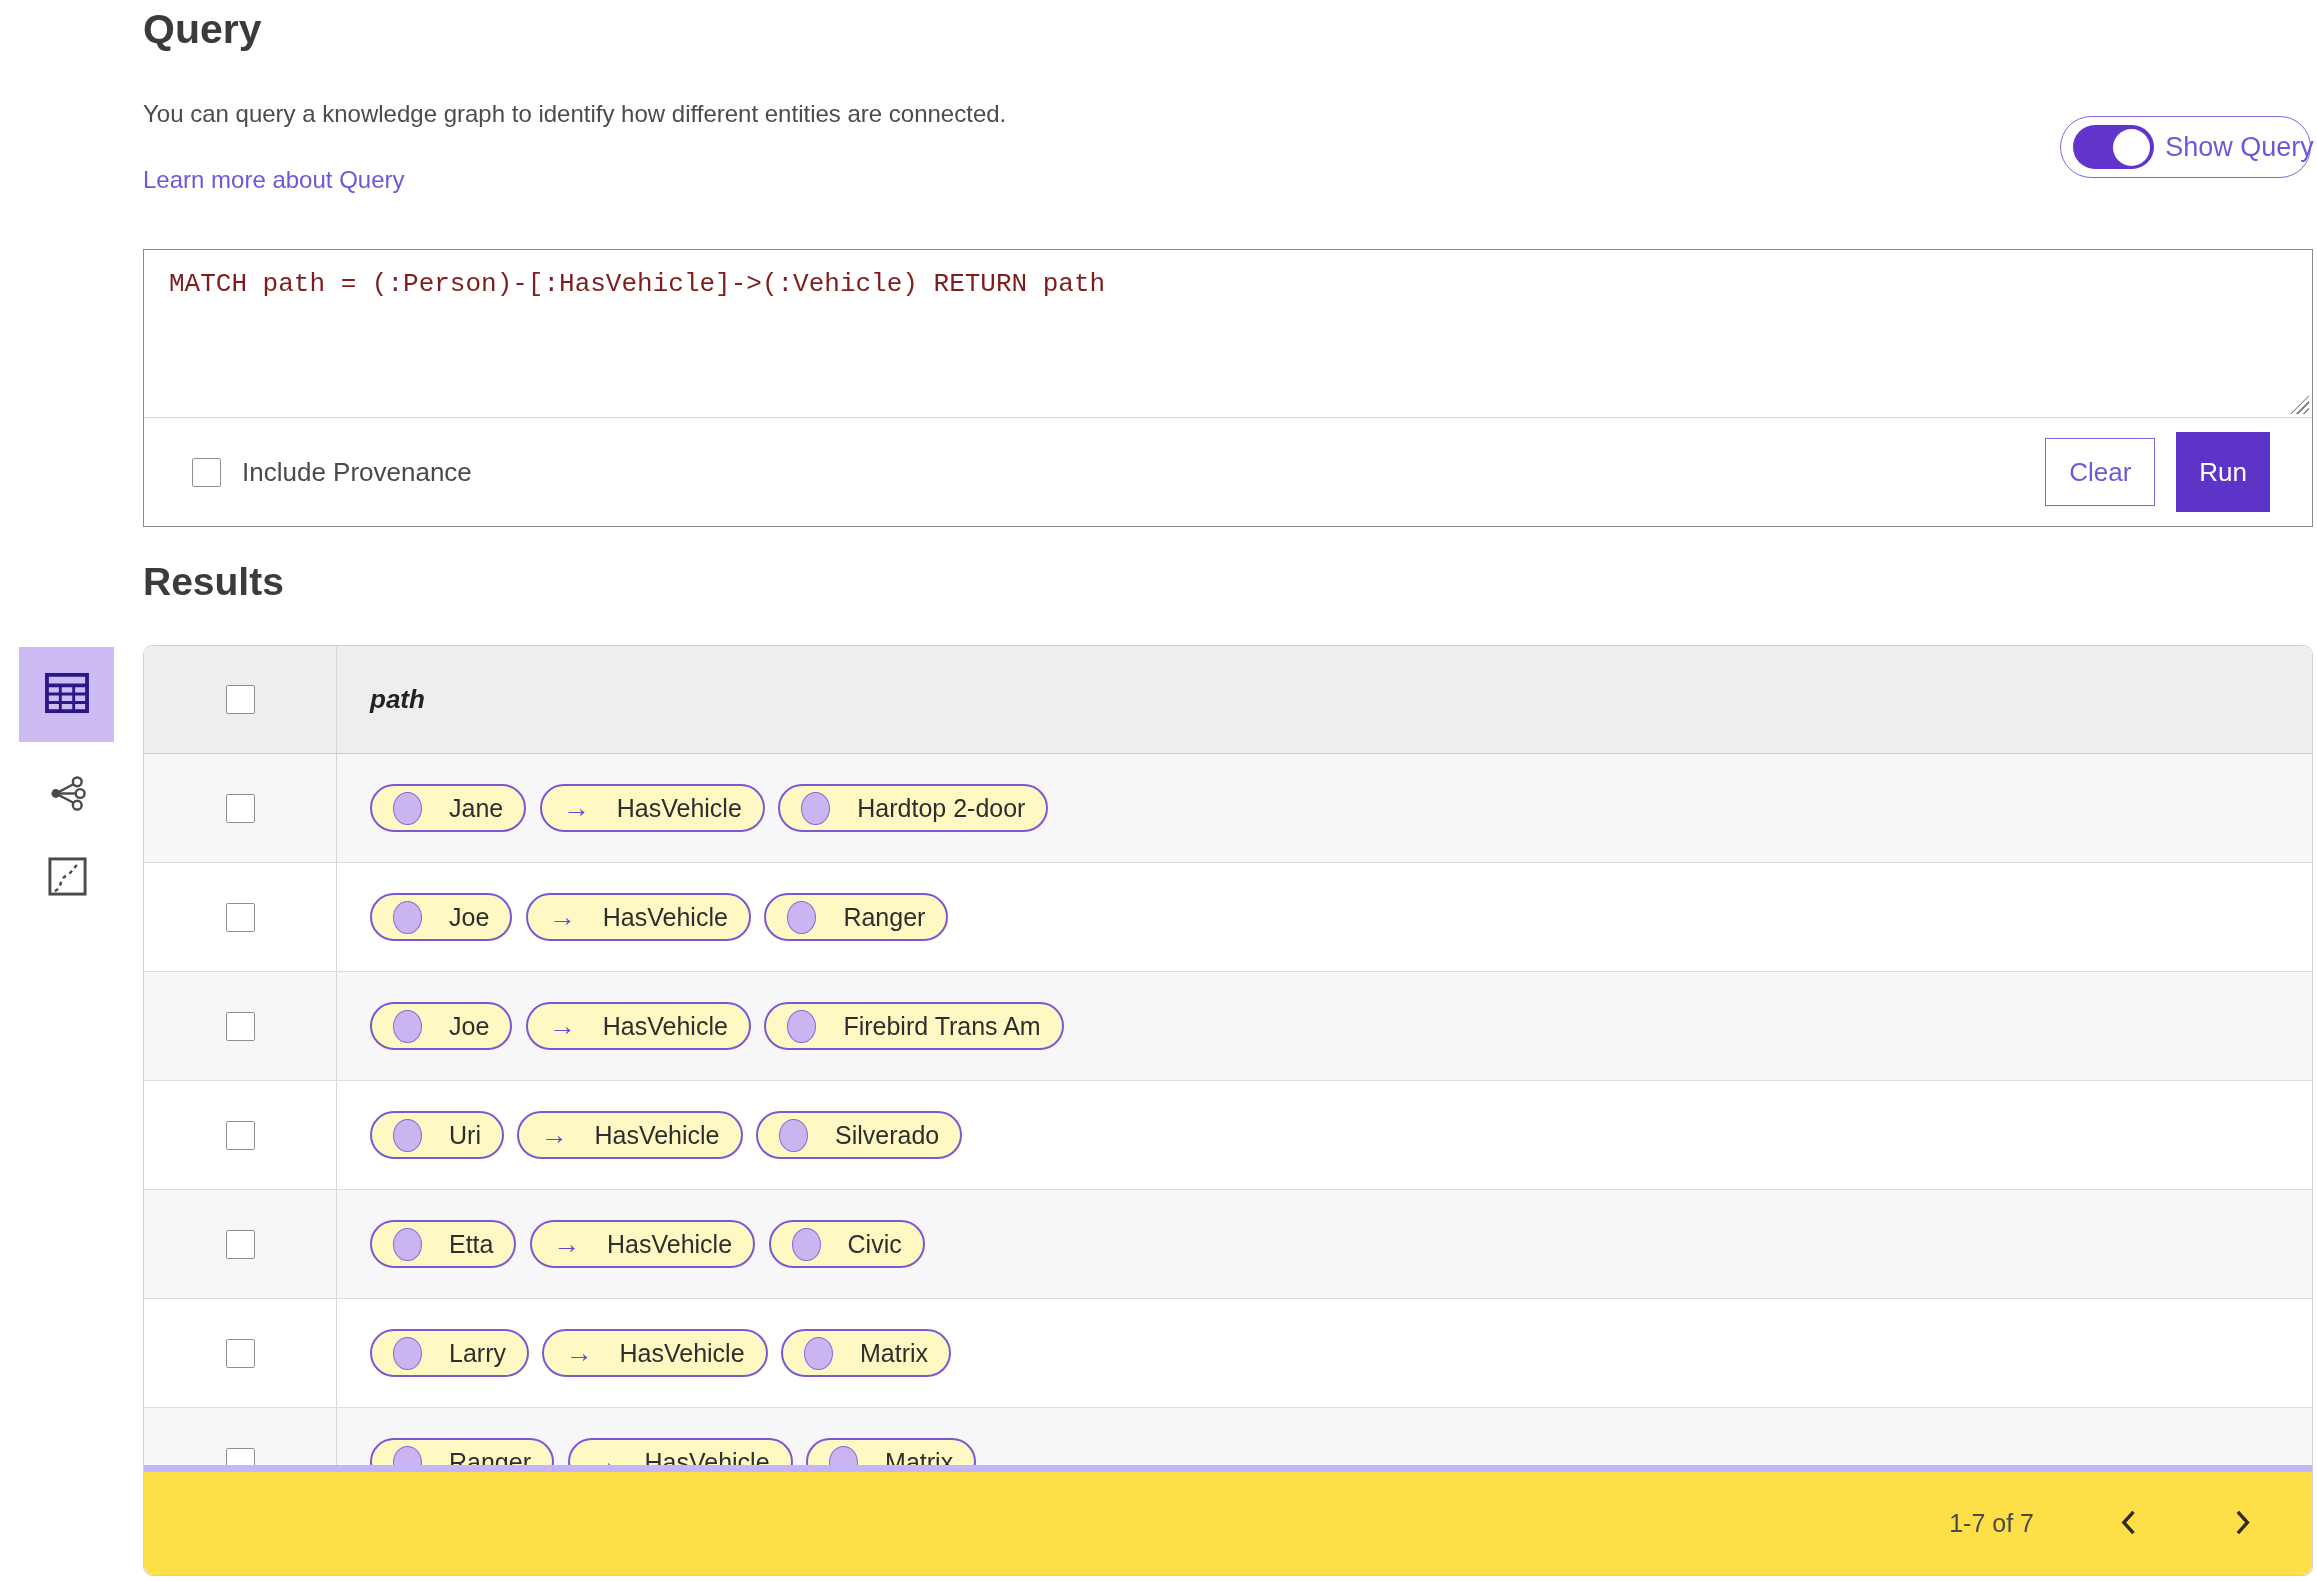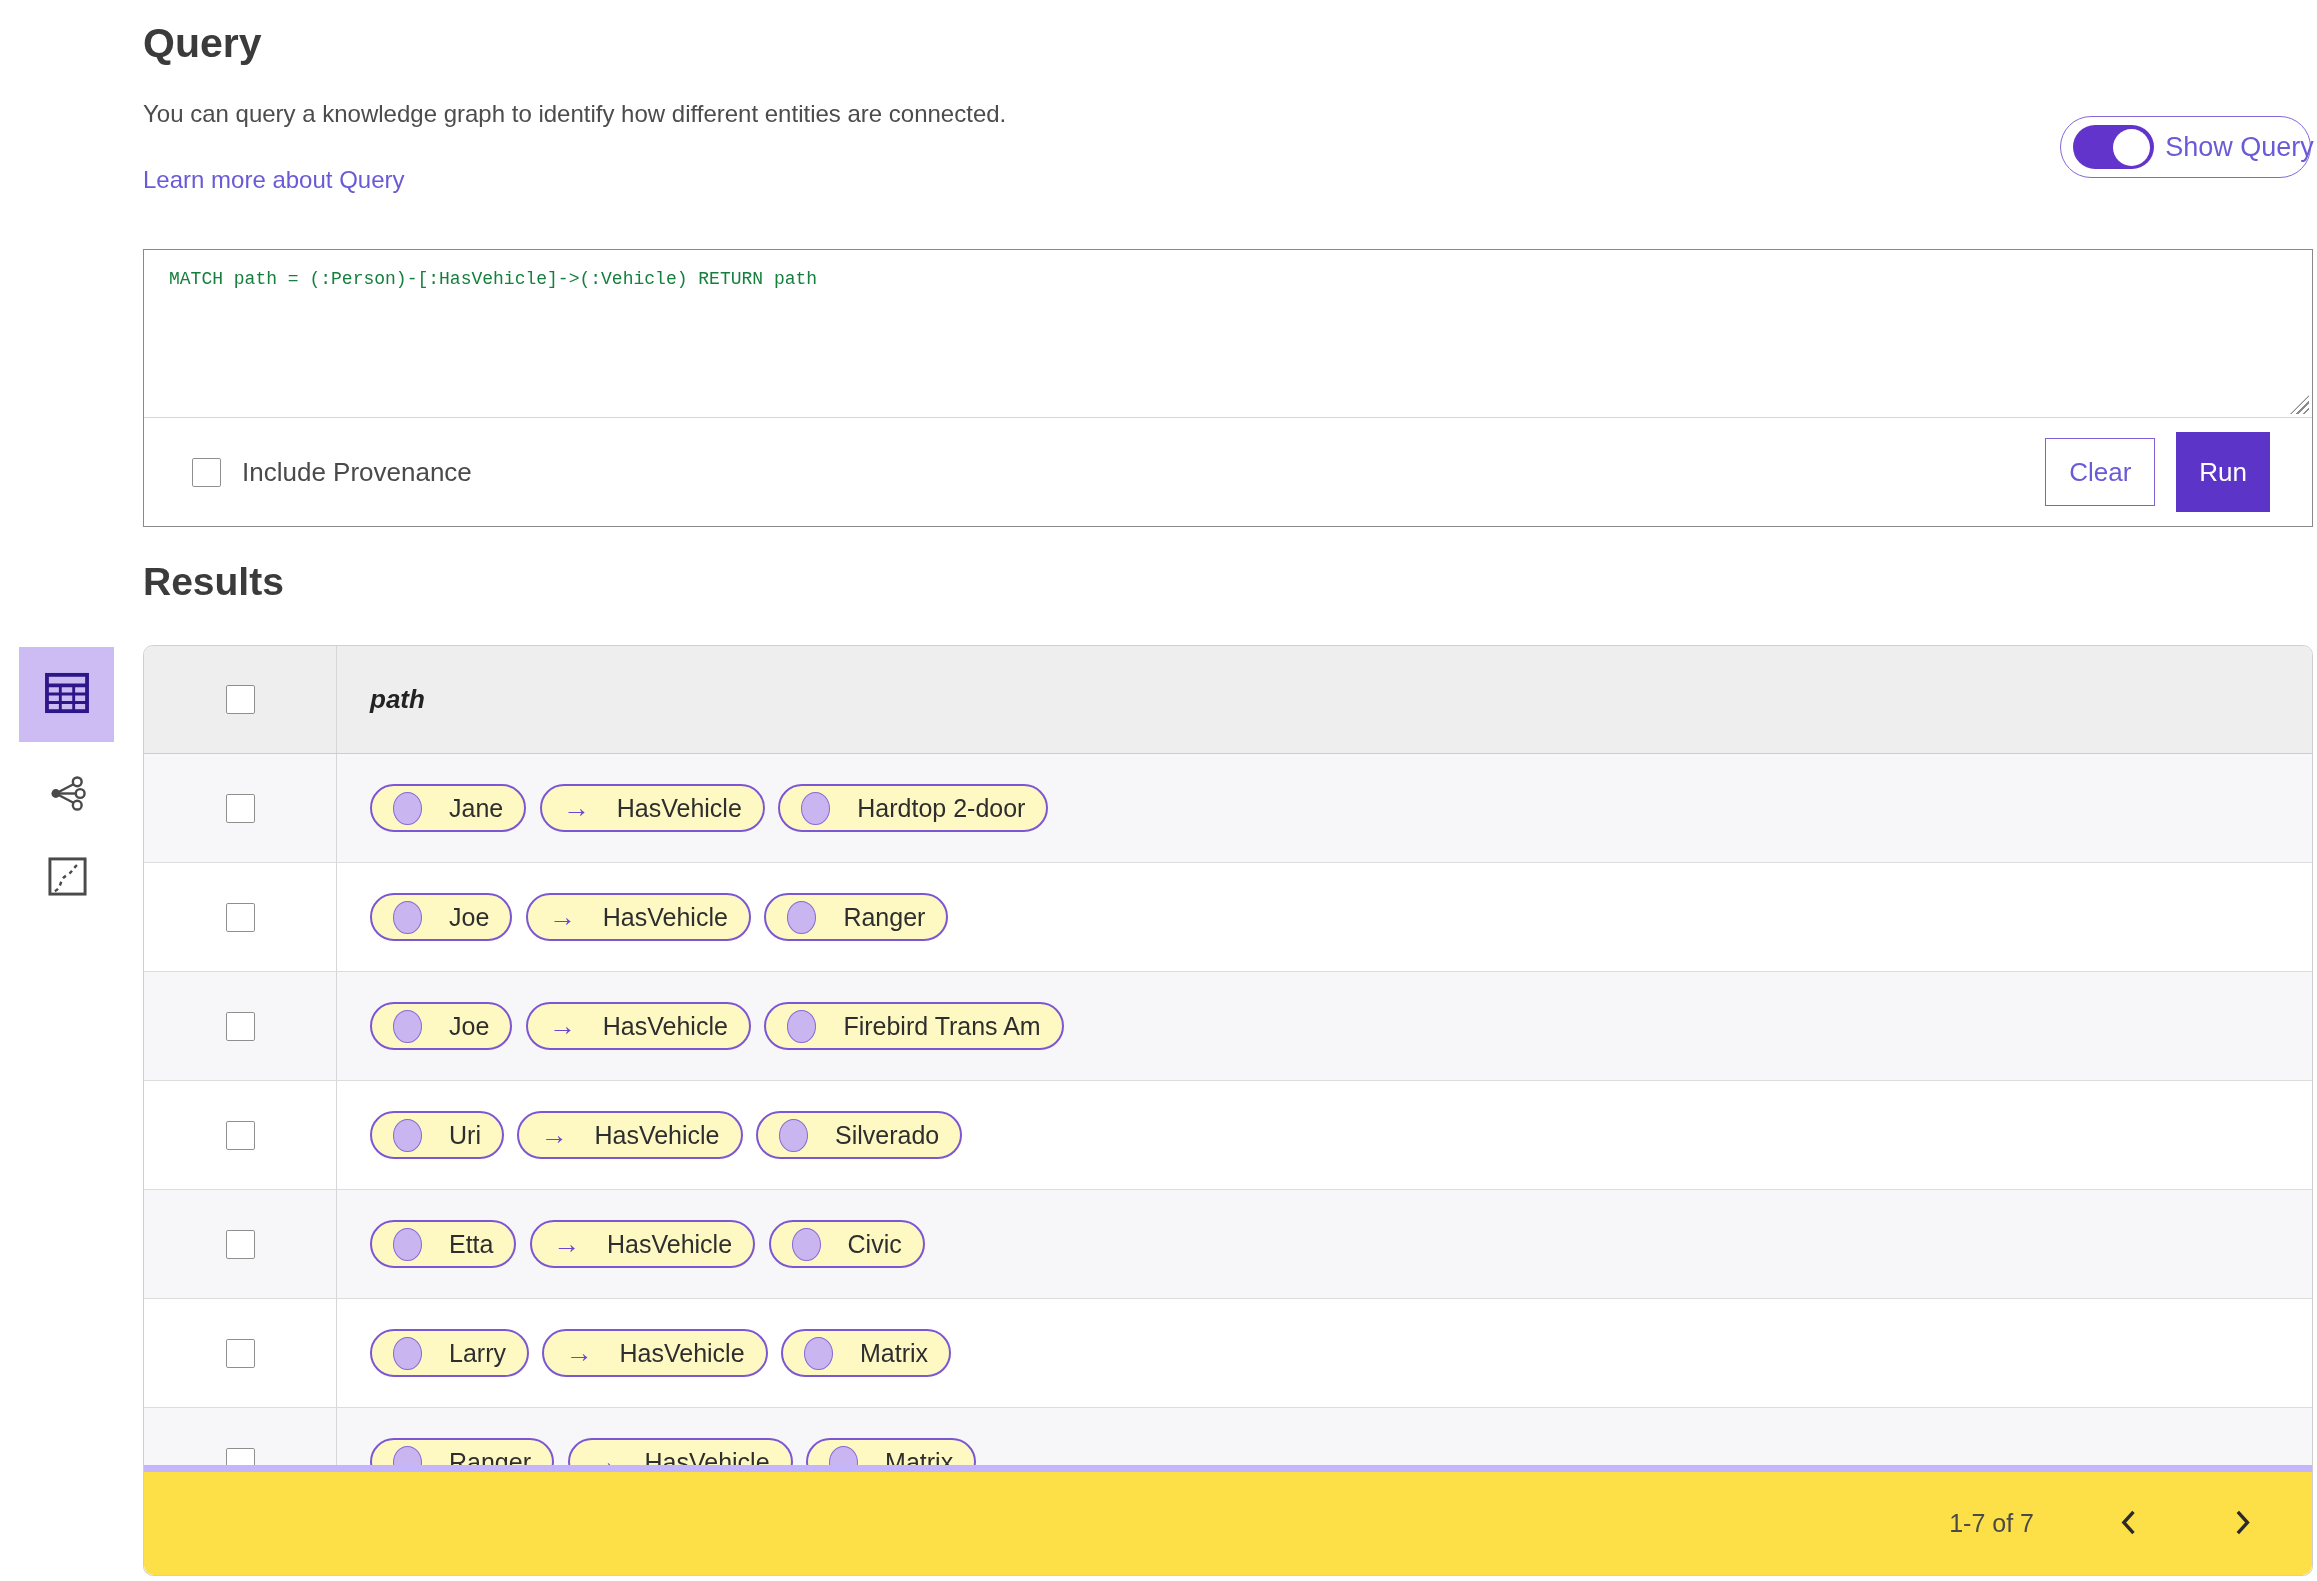--- a/index.html
+++ b/index.html
@@ -1,36 +1,36 @@
 <!DOCTYPE html>
 <html><head>
 <meta charset="utf-8">
 <style>
   * { margin:0; padding:0; box-sizing:border-box; }
   html,body { width:2317px; height:1582px; background:#ffffff; font-family:"Liberation Sans", sans-serif; }
   .page { position:relative; width:2317px; height:1582px; background:#fff; overflow:hidden; }
 
   
-  .page-title { position:absolute; left:143px; top:20px; font-size:41px; font-weight:bold; color:#3b3b3b; }
+  .page-title { position:absolute; left:143px; top:6px; font-size:41px; font-weight:bold; color:#3b3b3b; }
   .page-desc  { position:absolute; left:143px; top:100px; font-size:24px; color:#4c4c4c; }
   .learn-link { position:absolute; left:143px; top:166px; font-size:24px; color:#6a5ad7; text-decoration:none; cursor:pointer; }
 
   .show-query-toggle { position:absolute; left:2060px; top:116px; width:251px; height:62px;
     border:1.9px solid #8468d6; border-radius:33px; background:#fff; display:flex; align-items:center;
     padding-left:11.6px; cursor:pointer; }
   .toggle-track { width:81px; height:44px; background:#6334cb; border-radius:23px; position:relative; flex:none; }
   .toggle-knob  { position:absolute; right:3.9px; top:3.9px; width:37px; height:37px; background:#fff; border-radius:50%; }
   .toggle-label { margin-left:11.6px; font-size:27px; color:#6a5ad7; white-space:nowrap; }
 
   
   .query-panel { position:absolute; left:143px; top:249px; width:2170px; height:278px;
     border:1.9px solid #898989; background:#fff; }
   .query-textarea { display:block; width:100%; height:165px; border:none; outline:none; resize:none;
-    padding:19.3px 25px; font-family:"Liberation Mono","DejaVu Sans Mono",monospace; font-size:18px;
-    color:#15803d; background:transparent; }
+    padding:19.3px 25px; font-family:"Liberation Mono","DejaVu Sans Mono",monospace; font-size:26px;
+    color:#7f1d1d; background:transparent; }
   .resize-corner { position:absolute; right:2.9px; top:145px; width:19.3px; height:19.3px;
     background-image:repeating-linear-gradient(135deg, transparent 0 2.9px, #8a8a8a 2.9px 4.8px);
     clip-path:polygon(100% 0, 100% 100%, 0 100%); cursor:nwse-resize; }
   .query-bottom { position:absolute; left:0; right:0; bottom:0; height:109px; border-top:1px solid #d6d6d6;
     display:flex; align-items:center; justify-content:space-between; padding:0 42px 0 48px; }
   .prov-wrap { display:flex; align-items:center; gap:21px; }
   .checkbox { width:29px; height:29px; border:1.9px solid #8f8f8f; background:#fff; border-radius:1.9px; cursor:pointer; flex:none; }
   .prov-label { font-size:26px; color:#4a4a4a; }
   .btn-row { display:flex; align-items:center; gap:21px; }
   .btn-clear { min-width:108px; height:68px; background:#fff; border:1.9px solid #7e5fd6; color:#6a5ad7;

